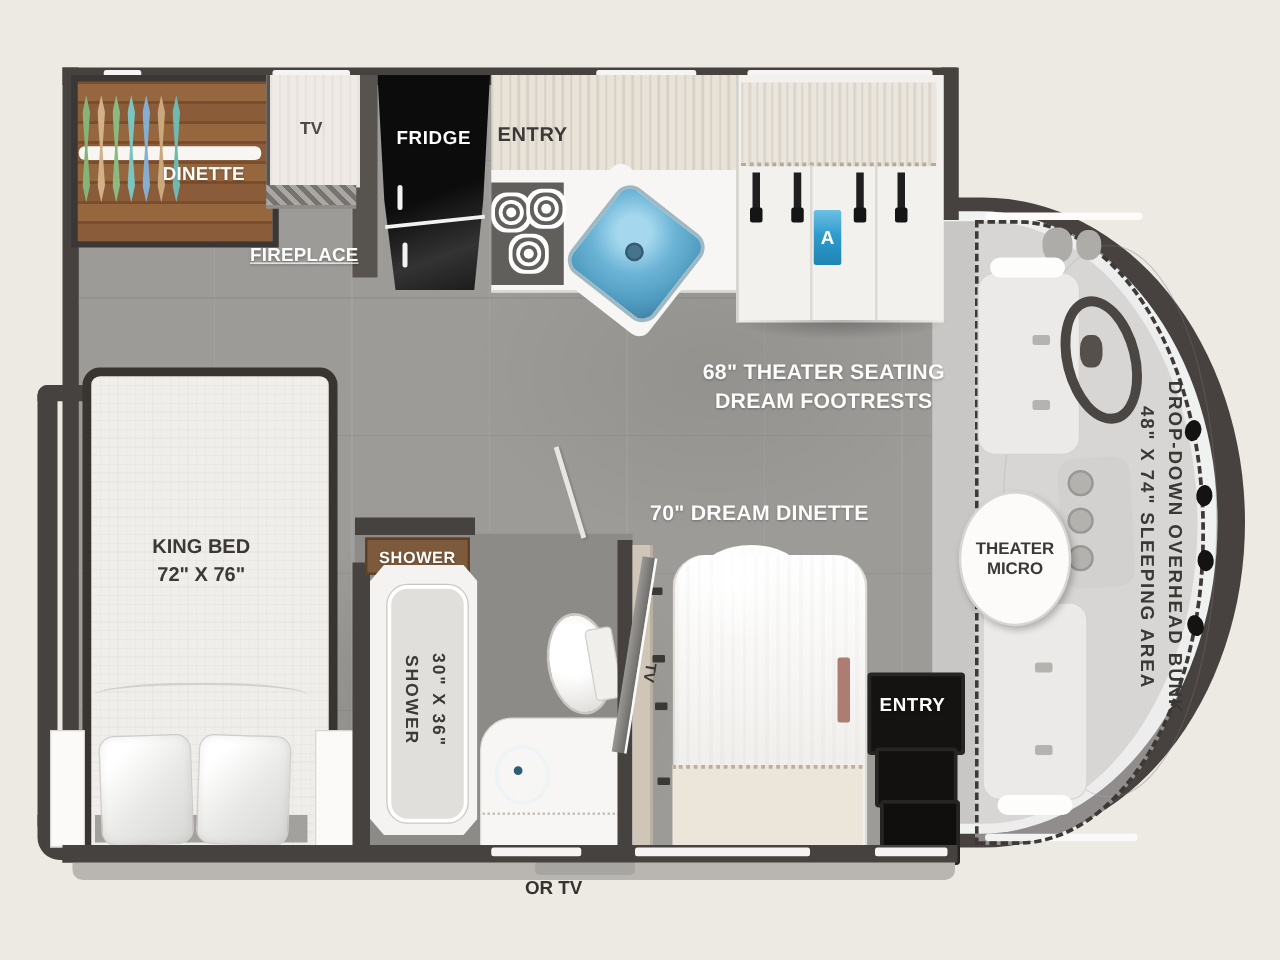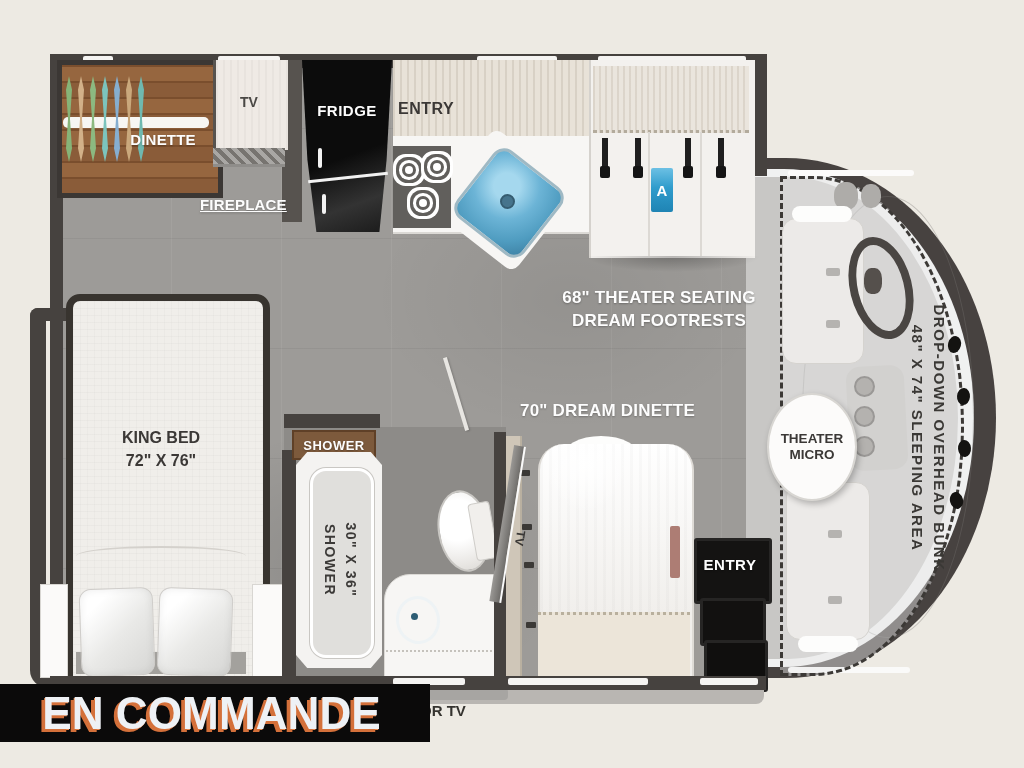--- a/index.html
+++ b/index.html
@@ -356,17 +356,14 @@
   <div class="abs lbl" id="entry-label">ENTRY</div>
 
   <div class="abs" id="under-strip"></div>
   <div class="abs" id="under-tab"></div>
   <div class="abs wall" id="bottom-wall"></div>
   <div class="abs wallseg" style="left:393px;top:678px;width:72px;height:7px;"></div>
   <div class="abs wallseg" style="left:508px;top:678px;width:140px;height:7px;"></div>
   <div class="abs wallseg" style="left:700px;top:678px;width:58px;height:7px;"></div>
   <div class="abs" id="or-tv">OR TV</div>
 
-  <div class="abs" id="banner">
-    <span id="banner-text">EN COMMANDE</span>
-  </div>
 
 </div>
 
 </body></html>

